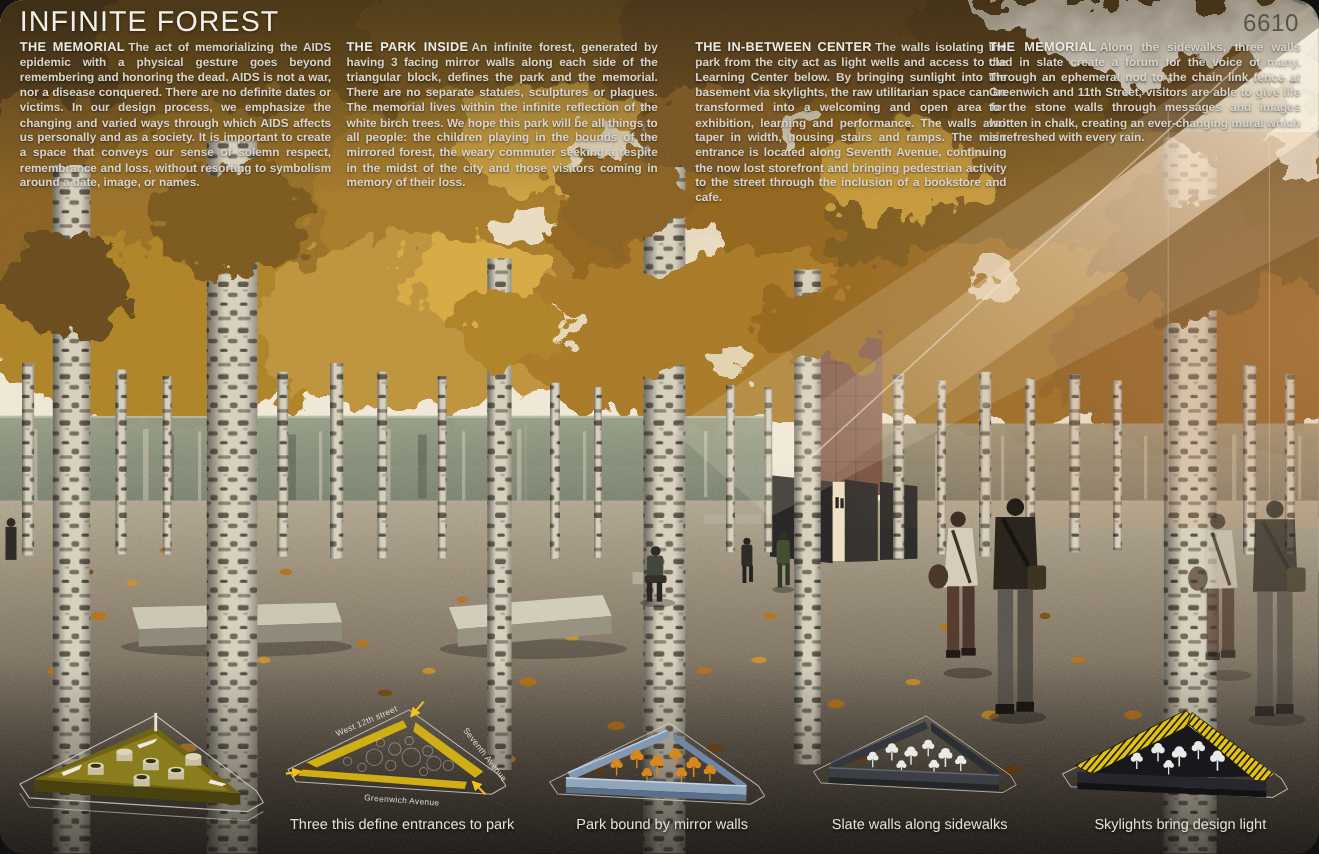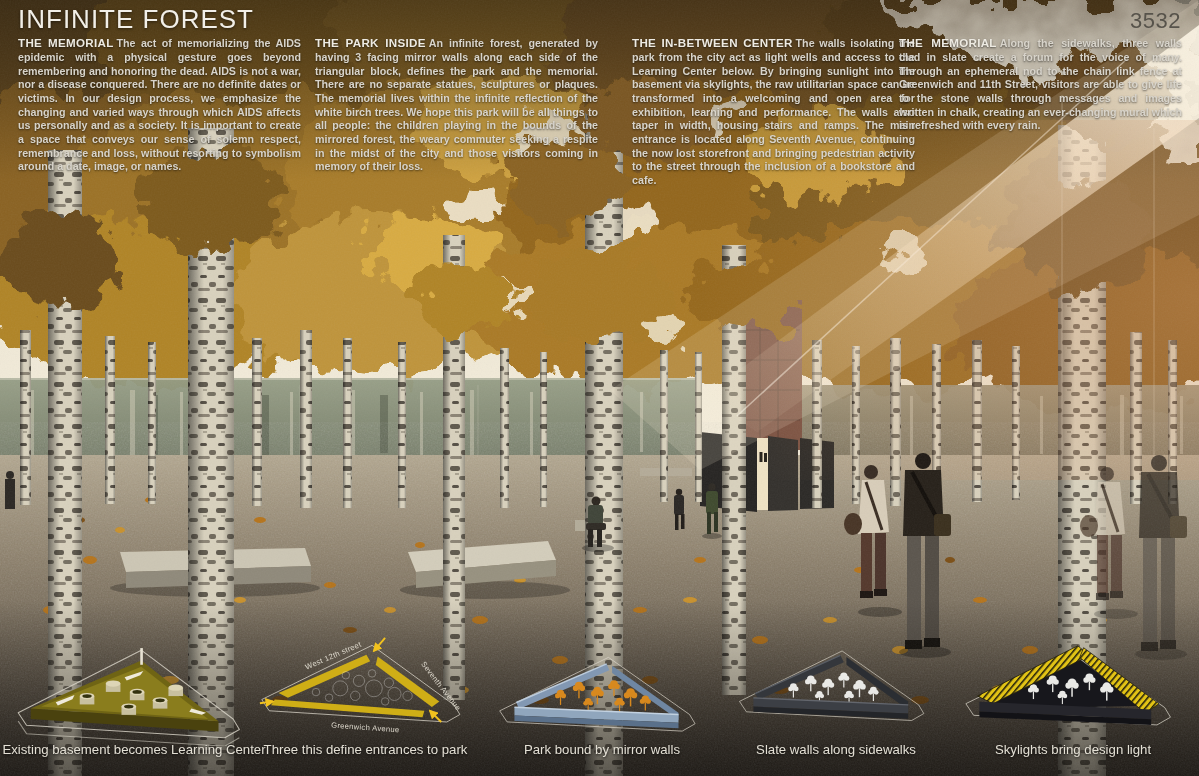--- a/index.html
+++ b/index.html
@@ -1,17 +1,17 @@
 <!DOCTYPE html>
 <html><head>
 <meta charset="utf-8">
 <style>
   html,body{margin:0;padding:0;background:#111;}
   .board{position:relative;width:1199px;height:776px;overflow:hidden;background:#2a241c;
-         font-family:"Liberation Sans",sans-serif;}
+         font-family:"Liberation Sans",sans-serif;border-radius:22px;}
   .scene{position:absolute;left:0;top:0;width:1199px;height:776px;display:block;}
   .title{position:absolute;left:18px;top:4px;margin:0;font-size:26px;font-weight:400;
          letter-spacing:1px;color:#f2efe8;text-shadow:0 1px 3px rgba(0,0,0,.5);}
   .entry{position:absolute;right:18px;top:8px;font-size:22px;color:#57534b;letter-spacing:.5px;}
   .col{position:absolute;top:36px;width:283px;color:#d8d4cb;font-size:10.7px;line-height:1.28;
        text-align:justify;text-shadow:0 1px 2px rgba(0,0,0,.55);}
   .col p{margin:0;font-weight:bold;}
   .col strong{font-size:11.6px;color:#eeebe3;letter-spacing:.3px;margin-right:3px;}
   .c1{left:18px}.c2{left:315px}.c3{left:632px}.c4{left:899px}
   .diag{position:absolute;margin:0;padding:0;}
@@ -417,21 +417,21 @@
           <rect x="924" y="638" width="16" height="9" fill="#15120e"></rect>
       </g>
       <use href="#pairA" transform="translate(236,2)" opacity="0.68"></use>
     </g>
 
     <rect x="0" y="600" width="1199" height="176" fill="url(#botShadeG)"></rect>
     <rect x="0" y="0" width="1199" height="776" filter="url(#grain)" opacity=".12"></rect>
   </svg>
 
   <h1 class="title">INFINITE FOREST</h1>
-  <div class="entry">3532</div>
+  <div class="entry">6610</div>
 
   <article class="col c1">
     <p><strong>THE MEMORIAL</strong><span>The act of memorializing the AIDS epidemic with a physical gesture goes beyond remembering and honoring the dead. AIDS is not a war, nor a disease conquered. There are no definite dates or victims. In our design process, we emphasize the changing and varied ways through which AIDS affects us personally and as a society. It is important to create a space that conveys our sense of solemn respect, remembrance and loss, without resorting to symbolism around a date, image, or names.</span></p>
   </article>
   <article class="col c2">
     <p><strong>THE PARK INSIDE</strong><span>An infinite forest, generated by having 3 facing mirror walls along each side of the triangular block, defines the park and the memorial. There are no separate statues, sculptures or plaques. The memorial lives within the infinite reflection of the white birch trees. We hope this park will be all things to all people: the children playing in the bounds of the mirrored forest, the weary commuter seeking a respite in the midst of the city and those visitors coming in memory of their loss.</span></p>
   </article>
   <article class="col c3">
     <p><strong>THE IN-BETWEEN CENTER</strong><span>The walls isolating the park from the city act as light wells and access to the Learning Center below. By bringing sunlight into the basement via skylights, the raw utilitarian space can be transformed into a welcoming and open area for exhibition, learning and performance. The walls also taper in width, housing stairs and ramps. The main entrance is located along Seventh Avenue, continuing the now lost storefront and bringing pedestrian activity to the street through the inclusion of a bookstore and cafe.</span></p>
   </article>
@@ -478,21 +478,20 @@
             <ellipse cx="110" cy="58" rx="7" ry="3" fill="#ddd5b6"></ellipse>
             <ellipse cx="110" cy="58" rx="4.5" ry="1.8" fill="#33320f"></ellipse>
           </g>
       </g>
       <g fill="#efeadb">
         <polygon points="40,54 58,47 56,51 42,57"></polygon>
         <polygon points="106,30 124,24 121,28 108,33"></polygon>
         <polygon points="170,60 184,64 180,66 168,63"></polygon>
       </g>
     </svg>
-    <figcaption>Existing basement becomes Learning Center</figcaption>
   </figure>
 
   <figure class="diag d2">
     <svg viewBox="0 0 230 104">
       <defs>
         <marker id="arrY" viewBox="0 0 10 10" refX="8" refY="5" markerWidth="5" markerHeight="5" orient="auto">
           <path d="M0,0 L10,5 L0,10 Z" fill="#f2c21e"></path>
         </marker>
       </defs>
       <polygon points="4,68 122,10 210,74 216,84 202,92 12,80" fill="none" stroke="#ddd8cc" stroke-width="1" stroke-linejoin="round" opacity=".8"></polygon>

